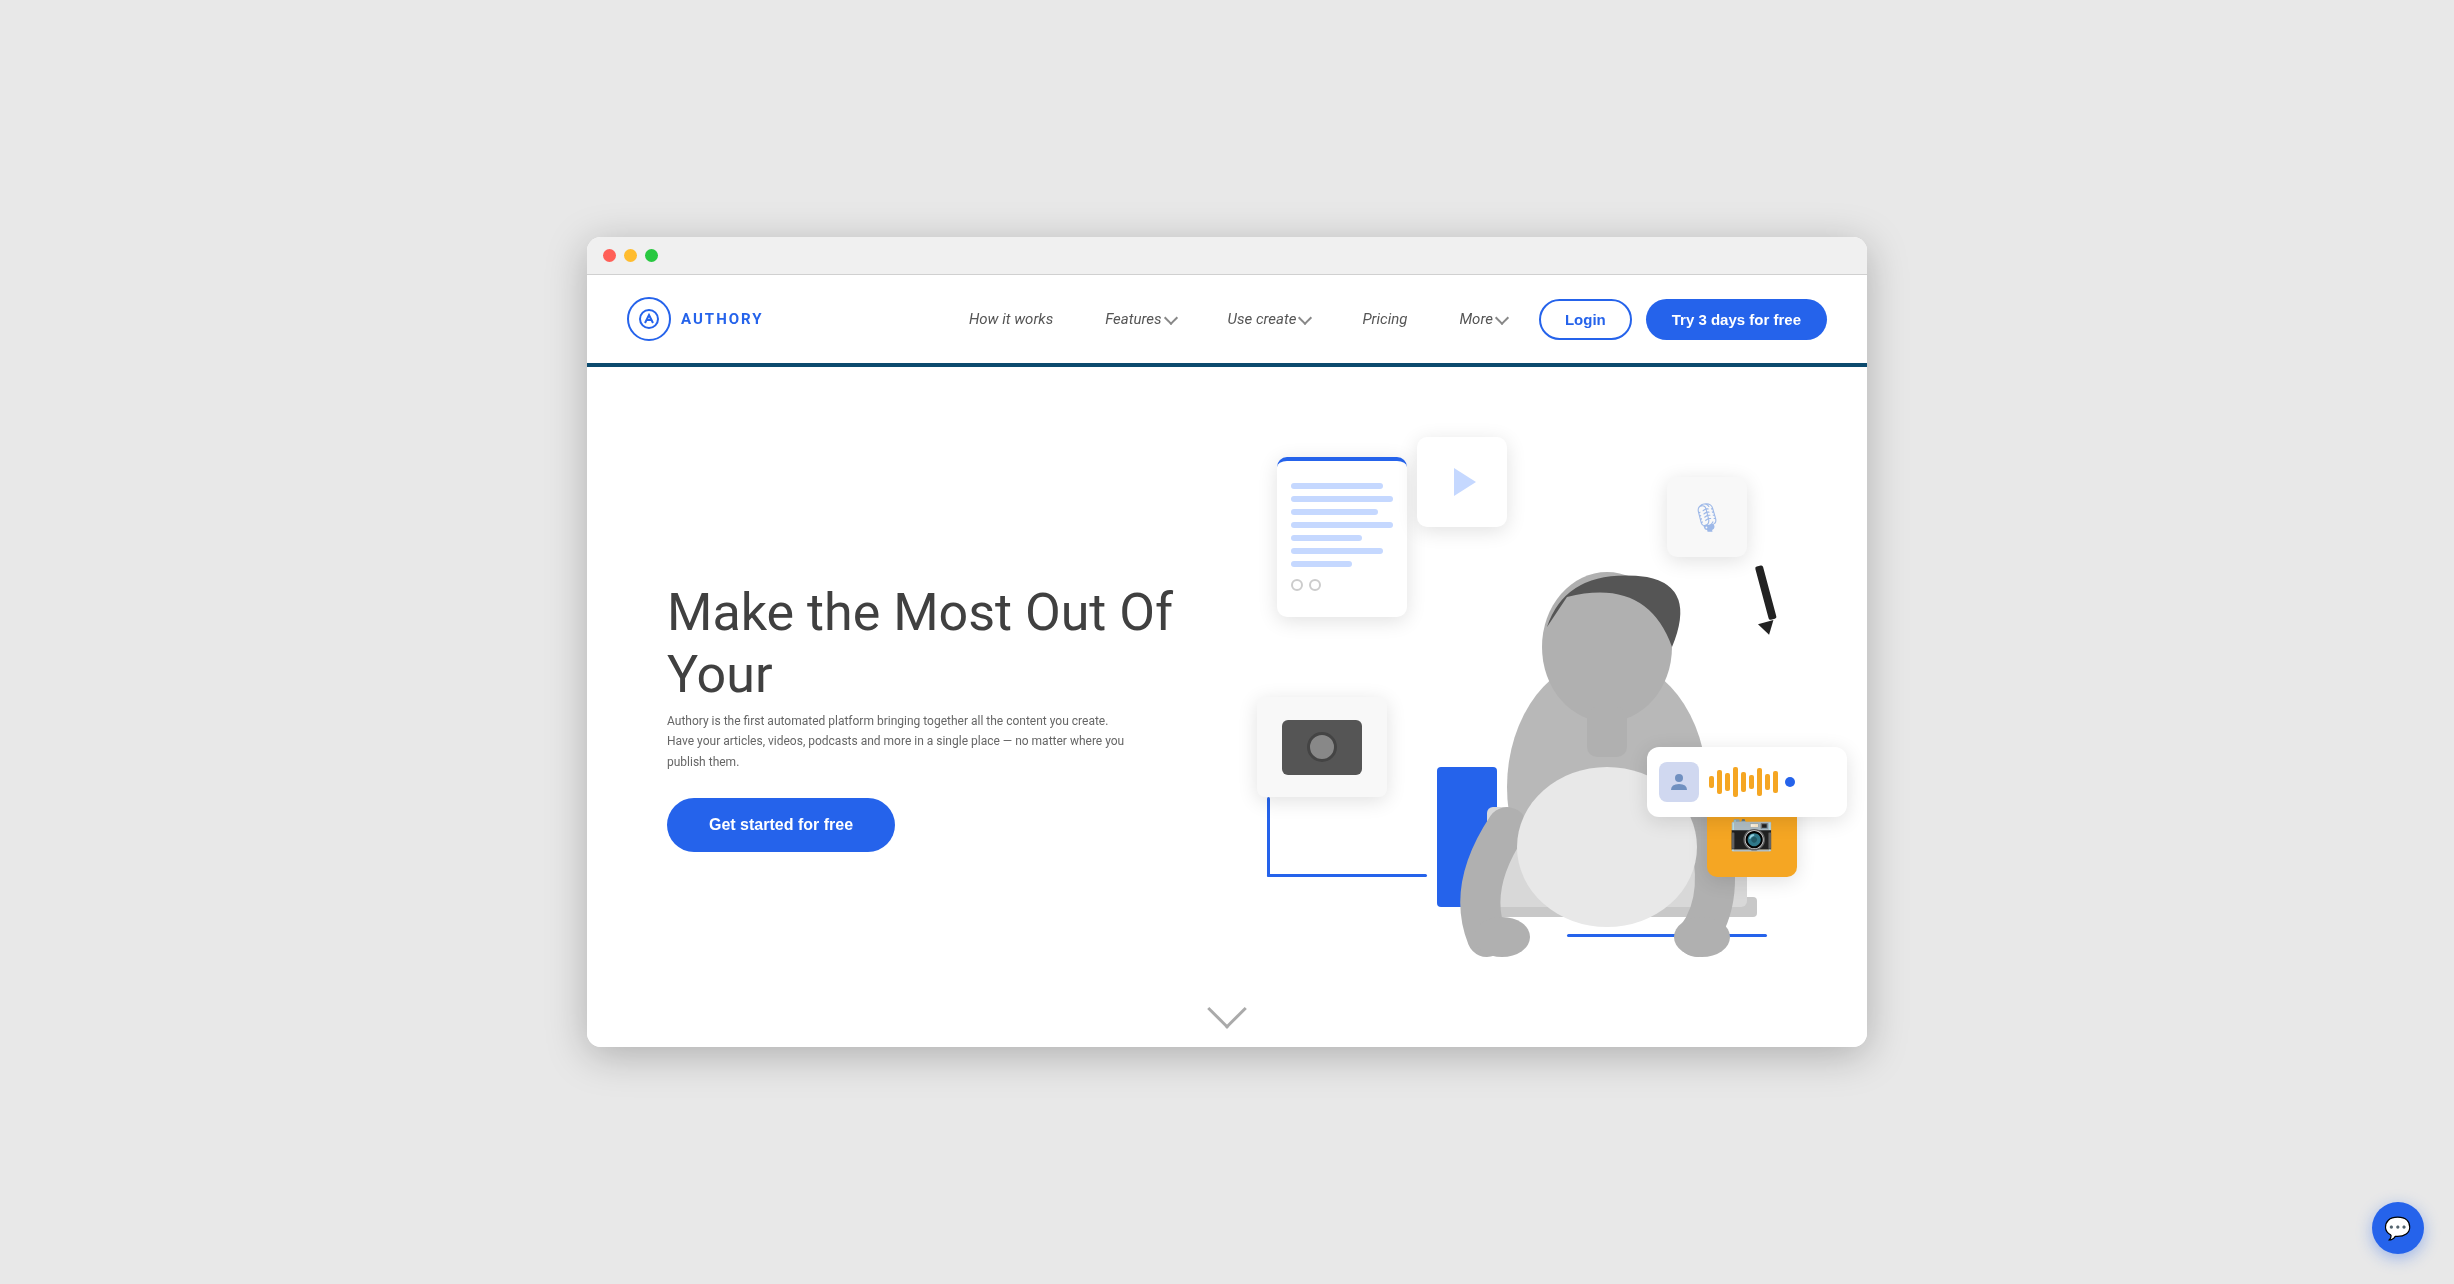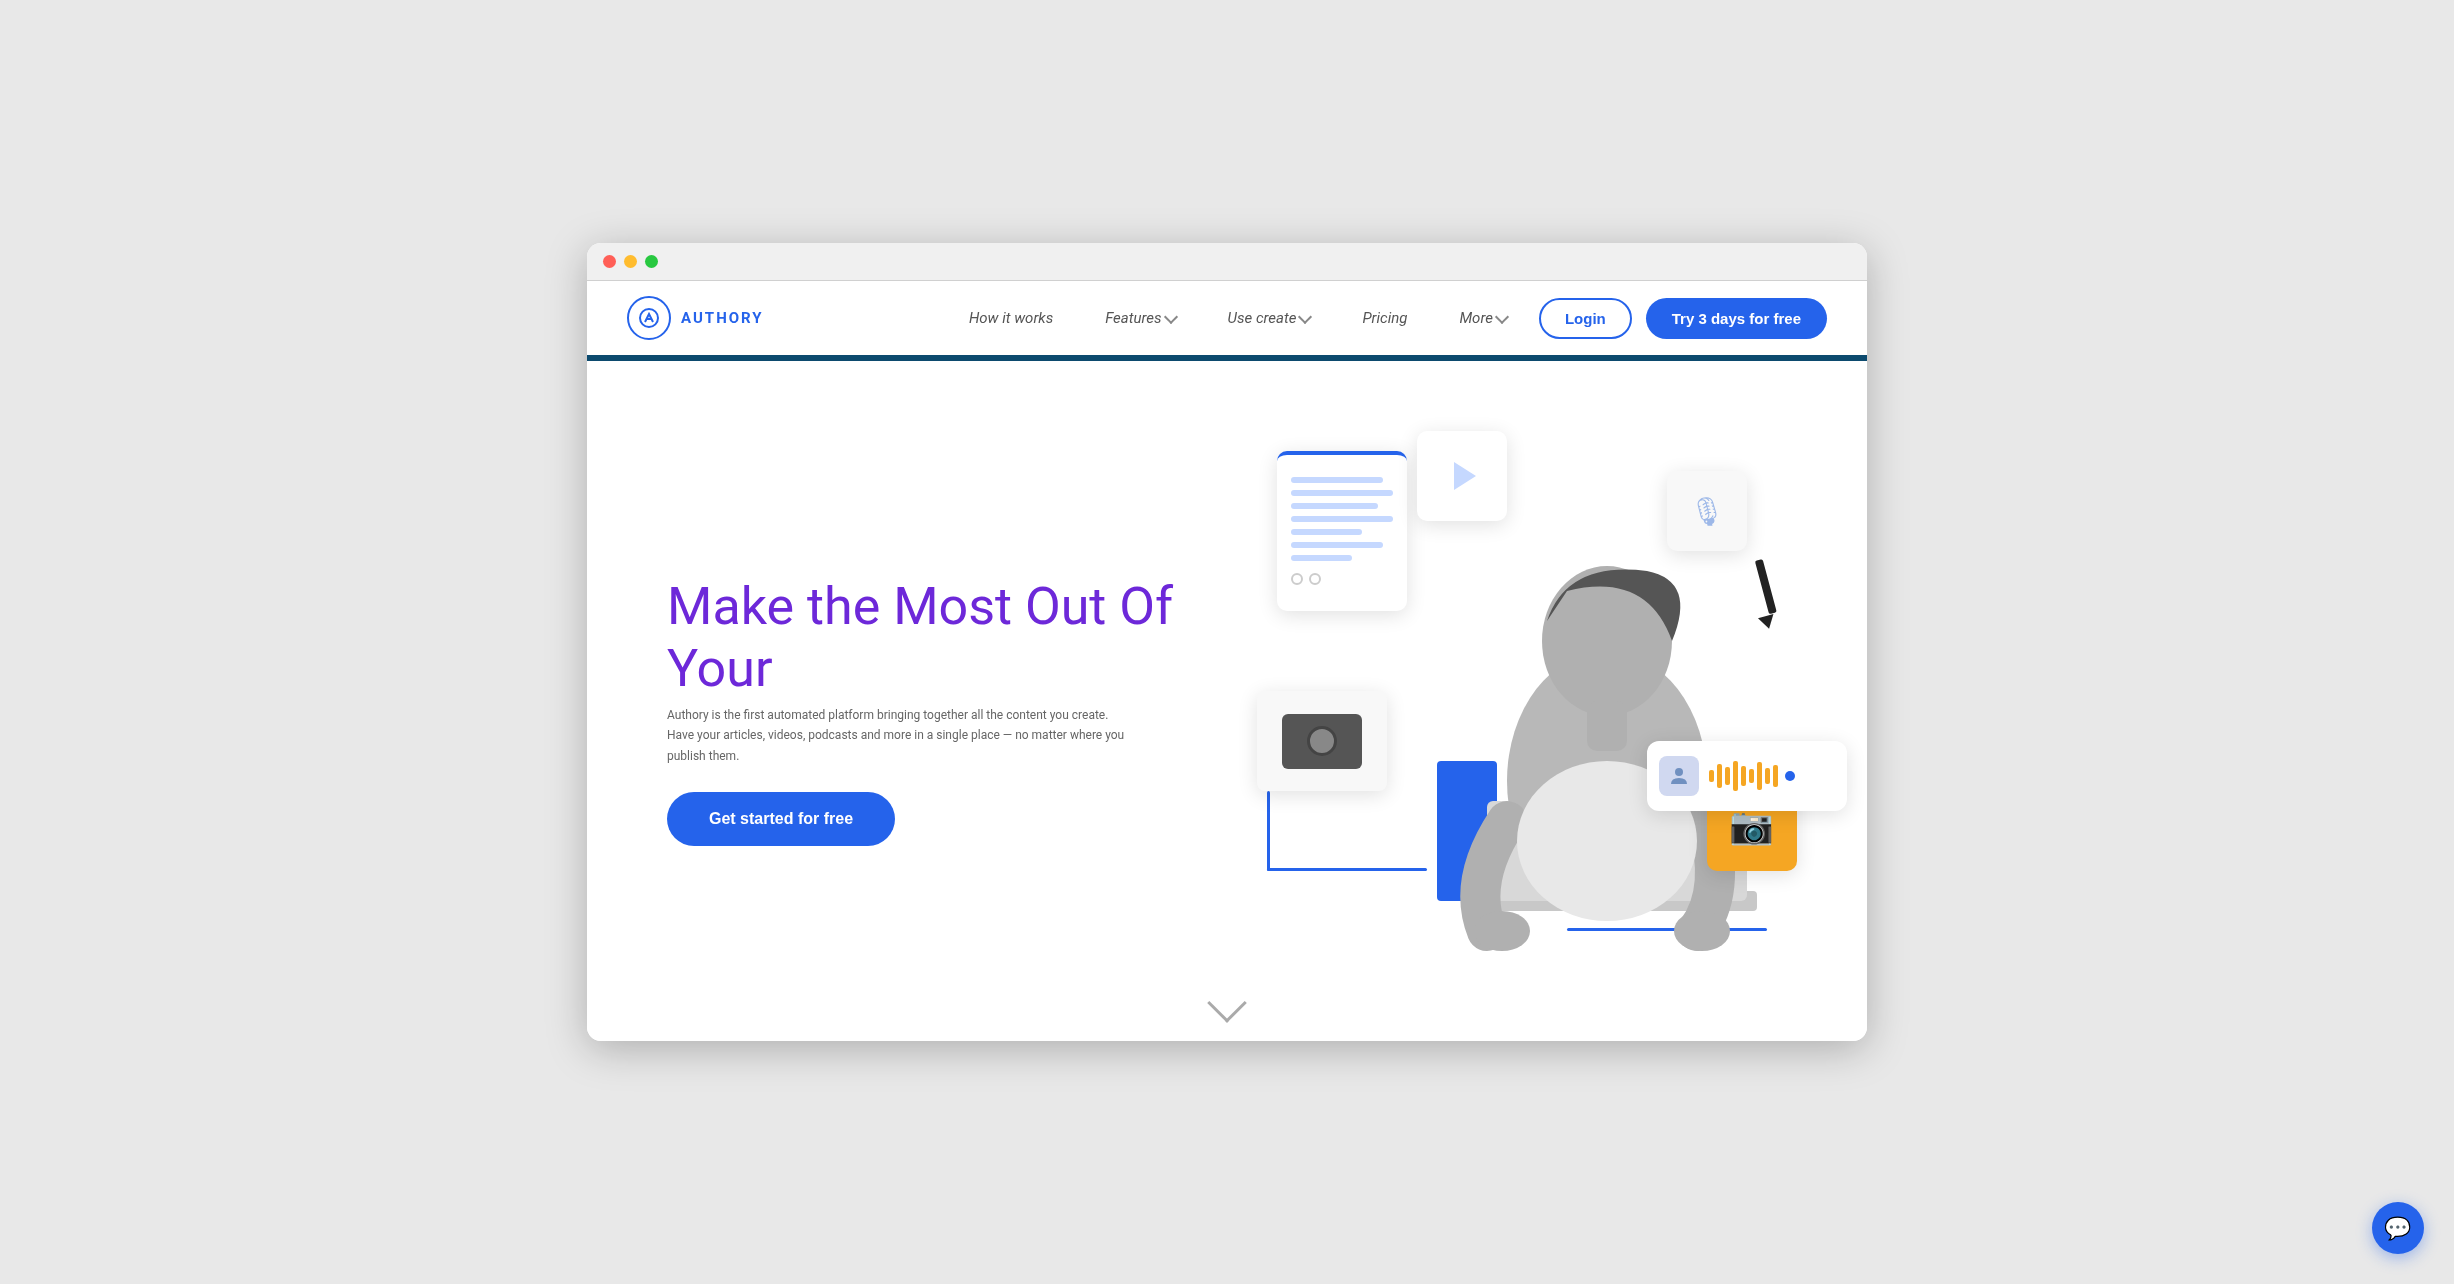--- a/index.html
+++ b/index.html
@@ -46,22 +46,22 @@
       min-height: 750px;
       position: relative;
       overflow: hidden;
     }
 
     
     .navbar {
       display: flex;
       align-items: center;
       padding: 0 40px;
-      height: 80px;
-      border-bottom: 6px solid #0c4a6e;
+      height: 92px;
+      border-bottom: 4px solid #0c4a6e;
       position: relative;
       z-index: 10;
     }
 
     .logo {
       display: flex;
       align-items: center;
       gap: 10px;
       text-decoration: none;
       margin-right: auto;
@@ -154,21 +154,21 @@
 
     .hero-content {
       flex: 0 0 50%;
       max-width: 580px;
       z-index: 2;
     }
 
     .hero-title-light {
       font-size: 52px;
       font-weight: 400;
-      color: #6d28d9;
+      color: #404040;
       line-height: 1.2;
       margin-bottom: 4px;
     }
 
     .hero-title-bold {
       font-size: 52px;
       font-weight: 800;
       color: #111;
       line-height: 1.2;
       margin-bottom: 28px;

